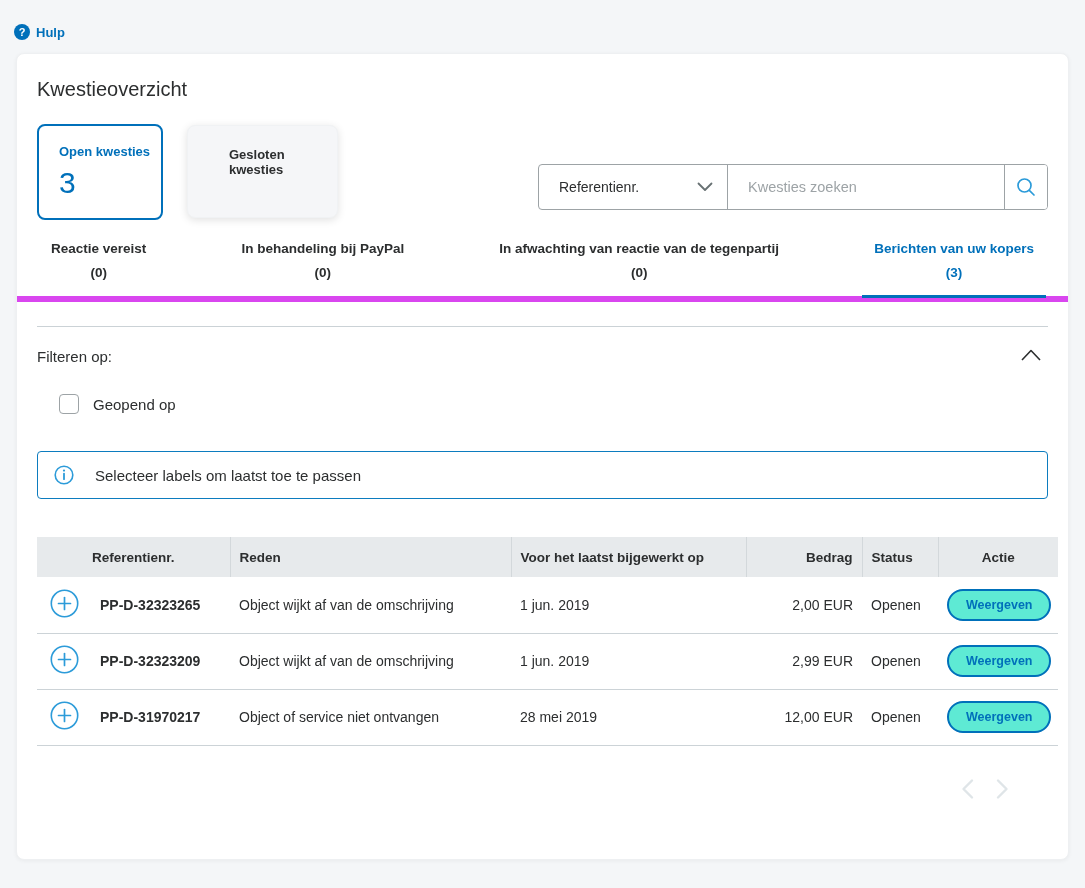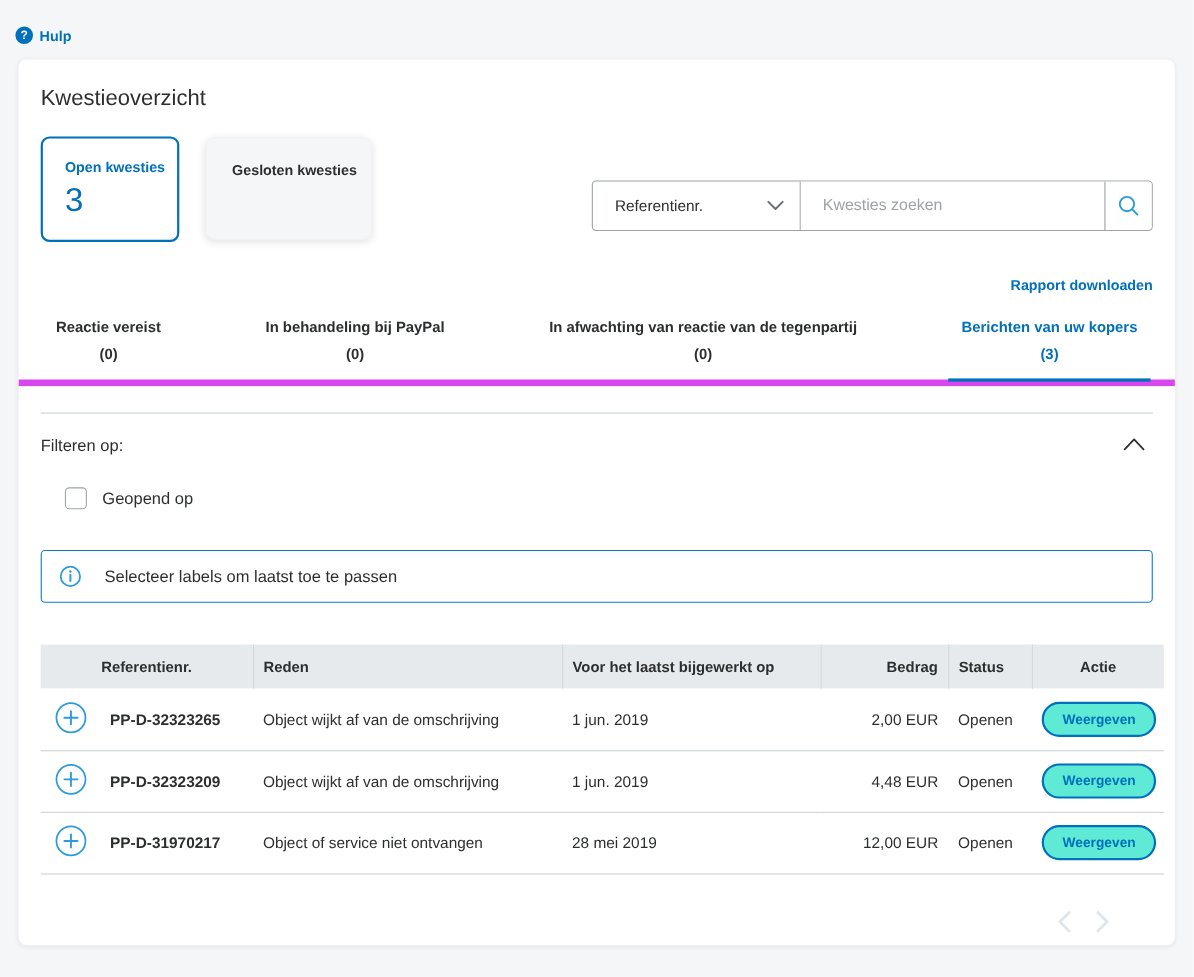--- a/index.html
+++ b/index.html
@@ -40,21 +40,21 @@
     width: 126px; height: 96px; background: #fff;
     border: 2px solid #0070ba; padding: 18px 8px 0 20px;
   }
   .open-card .sc-label { color: #0070ba; font-size: 13px; font-weight: bold; }
   .open-card .sc-count { color: #0070ba; font-size: 30px; font-weight: 300; margin-top: 7px; }
   .closed-card {
     width: 151px; height: 93px; background: #f5f6f8; margin-top: 1px;
     border: 1px solid #f0f2f4; box-shadow: 0 2px 8px rgba(0,0,0,.12);
     padding: 21px 10px 0 23px;
   }
-  .closed-card .sc-label { color: #2c2e2f; font-size: 13px; font-weight: bold; }
+  .closed-card .sc-label { color: #2c2e2f; font-size: 13px; font-weight: bold; margin-left: 18px; }
 
   .search-group {
     margin-left: auto; margin-top: 40px; display: flex; height: 46px;
     border: 1px solid #9da3a6; border-radius: 4px; background: #fff; overflow: hidden;
   }
   .search-select {
     width: 189px; display: flex; align-items: center;
     padding: 0 14px 0 20px; border-right: 1px solid #9da3a6; cursor: pointer;
   }
   .search-select .sel-label { font-size: 14px; color: #2c2e2f; }
@@ -171,23 +171,20 @@
       <input class="search-input" type="text" placeholder="Kwesties zoeken" style="">
       <button class="search-btn">
         <svg width="22" height="22" viewBox="0 0 22 22">
           <circle cx="9.5" cy="9.5" r="6.5" fill="none" stroke="#2c9bd9" stroke-width="1.7"></circle>
           <line x1="14.3" y1="14.3" x2="19" y2="19" stroke="#2c9bd9" stroke-width="1.7" stroke-linecap="round"></line>
         </svg>
       </button>
     </div>
   </div>
 
-  <div class="report-row">
-    <a class="report-link">Rapport downloaden</a>
-  </div>
 
   <div class="tabs">
     <div class="tab">
       <div>Reactie vereist</div>
       <div>(0)</div>
     </div>
     <div class="tab">
       <div>In behandeling bij PayPal</div>
       <div>(0)</div>
     </div>
@@ -270,21 +267,21 @@
             <svg width="29" height="29" viewBox="0 0 29 29">
               <circle cx="14.5" cy="14.5" r="13.2" fill="none" stroke="#2c9bd9" stroke-width="1.6"></circle>
               <line x1="8.5" y1="14.5" x2="20.5" y2="14.5" stroke="#2c9bd9" stroke-width="1.7" stroke-linecap="round"></line>
               <line x1="14.5" y1="8.5" x2="14.5" y2="20.5" stroke="#2c9bd9" stroke-width="1.7" stroke-linecap="round"></line>
             </svg>
           </button>
         </td>
         <td class="td-ref">PP-D-32323209</td>
         <td>Object wijkt af van de omschrijving</td>
         <td>1 jun. 2019</td>
-        <td class="td-amount">4,48 EUR</td>
+        <td class="td-amount">2,99 EUR</td>
         <td>Openen</td>
         <td class="td-action">
           <button class="btn-view">Weergeven</button>
         </td>
       </tr>
       <tr>
         <td class="td-expand">
           <button class="expand-btn">
             <svg width="29" height="29" viewBox="0 0 29 29">
               <circle cx="14.5" cy="14.5" r="13.2" fill="none" stroke="#2c9bd9" stroke-width="1.6"></circle>

